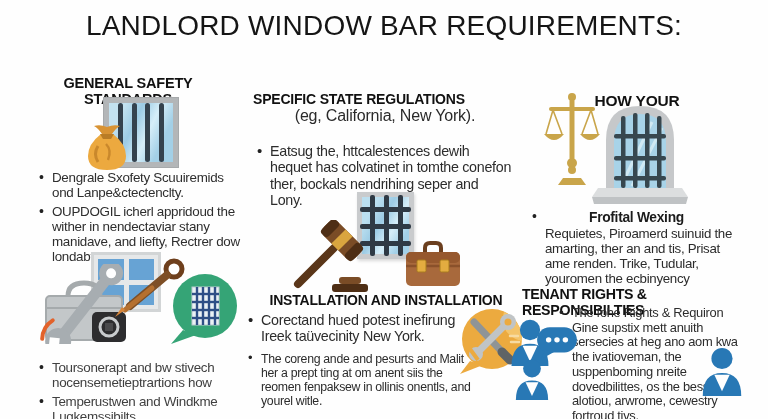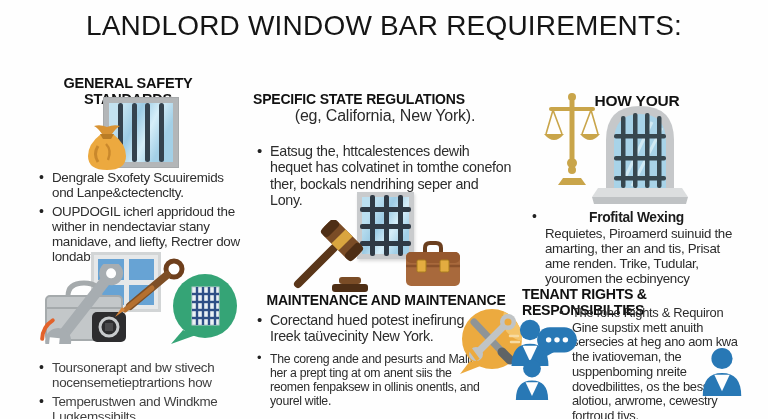--- a/index.html
+++ b/index.html
@@ -25,21 +25,21 @@
 
   .gs-head { left:22px; top:75px; width:212px; text-align:center; font-size:14.5px; }
   .gs-list1 { left:38px; top:170px; width:206px; font-size:13.4px; color:#2e2e2e; }
   .gs-list2 { left:38px; top:360px; width:212px; font-size:13.4px; color:#404040; }
 
   .ssr-head { left:253px; top:91px; width:264px; text-align:left; font-size:14px; }
   .ssr-sub  { left:253px; top:107px; width:264px; text-align:center; font-size:16px; color:#2a2a2a; letter-spacing:-0.2px; }
   .ssr-list { left:256px; top:127px; width:258px; font-size:14.3px; color:#2c2c2c;margin-top:16px; }
 
   .inst-head { left:250px; top:292px; width:272px; text-align:center; font-size:14px; }
-  .inst-list { left:256px; top:312px; width:228px; color:#2c2c2c; }
+  .inst-list { left:247px; top:312px; width:228px; color:#2c2c2c; }
   .inst-list .li:nth-child(1) { font-size:14.3px; margin-bottom:7px; }
   .inst-list .li:nth-child(2) { font-size:12.3px; }
 
   .hy-head { left:558px; top:92px; width:158px; text-align:center; font-size:15.5px; }
   .fw-item { left:531px; top:210px; width:214px; font-size:13.3px; color:#2c2c2c; }
   .fw-title { display:block; font-weight:700; color:#1b1b1b; font-size:13.8px;padding-left:44px; }
   .fw-body { display:block; }
   .tr-head { left:522px; top:286px; width:232px; font-size:14.2px; letter-spacing:-0.3px; }
   .tr-list { left:558px; top:306px; width:188px; font-size:12.9px; color:#2c2c2c; }
 
@@ -185,21 +185,21 @@
     <svg width="58" height="48" viewBox="0 0 58 48">
       <path d="M21 12 V8 Q21 3 26 3 H32 Q37 3 37 8 V12" fill="none" stroke="#6b3f1f" stroke-width="4"></path>
       <rect x="2" y="12" width="54" height="34" rx="5" fill="#a8693c"></rect>
       <rect x="2" y="12" width="54" height="11" rx="5" fill="#96582e"></rect>
       <line x1="2" y1="26" x2="56" y2="26" stroke="#8a512b" stroke-width="2.5"></line>
       <rect x="13" y="20" width="9" height="12" rx="1.5" fill="#e3ac40" stroke="#a97c1f"></rect>
       <rect x="36" y="20" width="9" height="12" rx="1.5" fill="#e3ac40" stroke="#a97c1f"></rect>
     </svg>
   </div>
 
-  <div class="abs sec-head inst-head">MAINTENANCE AND MAINTENANCE</div>
+  <div class="abs sec-head inst-head">INSTALLATION AND INSTALLATION</div>
   <div class="abs blist inst-list">
     <div class="li">Corectand hued potest inefirung Ireek taüvecinity New York.</div>
     <div class="li">The coreng ande and pesurts and Malit her a prept ting at om anent siis the reomen fenpaksew in ollinis onentls, and yourel witle.</div>
   </div>
   <div class="abs" style="left:457px; top:307px;">
     <svg width="68" height="70" viewBox="0 0 68 70">
       <circle cx="35" cy="32" r="30" fill="#ecaa3f"></circle>
       <path d="M47 5 A30 30 0 0 1 65 34 Q56 33 49 24 Q44 14 47 5 Z" fill="#f4c46a"></path>
       <path d="M13 54 L3 67 L26 58 Z" fill="#ecaa3f"></path>
       <line x1="17" y1="15" x2="49" y2="49" stroke="#8f9496" stroke-width="7" stroke-linecap="round"></line>

